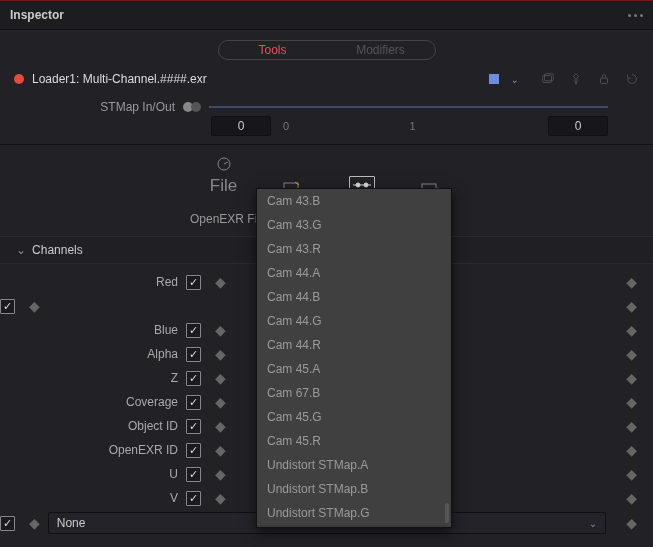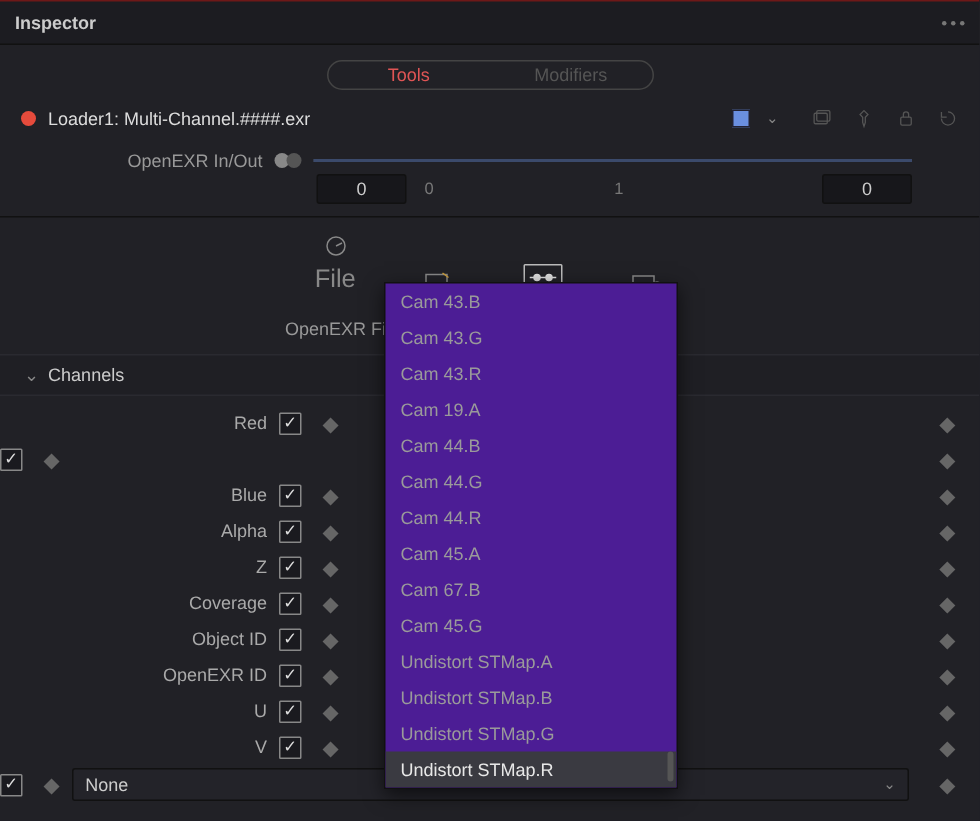--- a/index.html
+++ b/index.html
@@ -44,21 +44,21 @@
   .prow{display:flex;align-items:center;height:24px}
   .plabel{width:178px;text-align:right;color:#aaa;padding-right:8px}
   .chk{width:13px;height:13px;border:1px solid #888;background:#1a1a1f;display:flex;align-items:center;justify-content:center;border-radius:1px}
   .chk.on::after{content:"✓";color:#ddd;font-size:11px;line-height:1}
   .kf{color:#666;font-size:14px;padding:0 8px 0 14px}
   .kf.right{margin-left:auto;padding-right:16px}
   .dd-row{display:flex;align-items:center;height:26px}
   .dd{flex:1;margin:0 6px 0 0;background:#232329;border:1px solid #111;height:20px;border-radius:2px;display:flex;align-items:center;padding:0 8px;color:#ccc;justify-content:space-between}
   .dd .v{color:#ccc}
   .dd .ar{color:#888;font-size:10px}
-  .dropdown{position:absolute;left:256px;top:188px;width:194px;background:#4c1d95;border:1px solid #111;box-shadow:0 4px 12px rgba(0,0,0,.6);z-index:10;max-height:338px;overflow:hidden}
+  .dropdown{position:absolute;left:256px;top:188px;width:194px;background:#404040;border:1px solid #111;box-shadow:0 4px 12px rgba(0,0,0,.6);z-index:10;max-height:338px;overflow:hidden}
   .dropdown .item{padding:5px 10px;color:#9a9a9a;font-size:12px;cursor:default}
   .dropdown .item.hl{background:#3a3a41;color:#e8e8e8}
   .dropdown .sb{position:absolute;right:2px;top:4px;bottom:4px;width:4px}
   .dropdown .sb::after{content:"";position:absolute;right:0;bottom:0;width:4px;height:20px;background:#555;border-radius:2px}
   .global-lbl-wrap{width:130px;text-align:right}
 </style>
 </head>
 <body>
 
 <div class="title-bar">
@@ -103,21 +103,21 @@
     <span>
       <svg viewBox="0 0 16 16">
           <path d="M3 8a5 5 0 105-5" stroke="#555" fill="none"></path>
           <path d="M3 3v4h4" stroke="#555" fill="none"></path>
         </svg>
     </span>
   </div>
 </div>
 
 <div class="slider-row">
-  <div class="global-lbl-wrap"><span class="slider-label">OpenEXR In/Out</span></div>
+  <div class="global-lbl-wrap"><span class="slider-label">STMap In/Out</span></div>
   <div class="handles">
       <span class="handle"></span>
       <span class="handle"></span>
     </div>
   <div class="track"></div>
 </div>
 <div class="ticks">
   <div style="width:130px"></div>
   <div style="width:20px"></div>
   <div class="numbox">0</div>
@@ -237,24 +237,25 @@
     <span class="ar">⌄</span>
   </div>
   <span class="kf right">◆</span>
 </div>
 
 <div class="dropdown" id="dropdown">
   <div class="sb"></div>
 <div class="item">Cam 43.B</div>
     <div class="item">Cam 43.G</div>
     <div class="item">Cam 43.R</div>
-    <div class="item">Cam 19.A</div>
+    <div class="item">Cam 44.A</div>
     <div class="item">Cam 44.B</div>
     <div class="item">Cam 44.G</div>
     <div class="item">Cam 44.R</div>
     <div class="item">Cam 45.A</div>
     <div class="item">Cam 67.B</div>
     <div class="item">Cam 45.G</div>
+    <div class="item">Cam 45.R</div>
     <div class="item">Undistort STMap.A</div>
     <div class="item">Undistort STMap.B</div>
     <div class="item">Undistort STMap.G</div>
     <div class="item hl">Undistort STMap.R</div>
   </div>
 
 </body></html>

